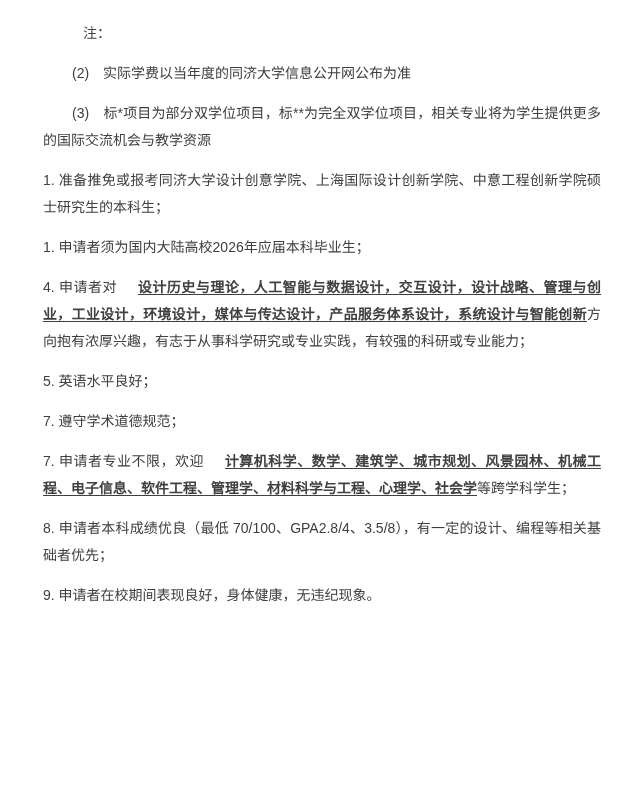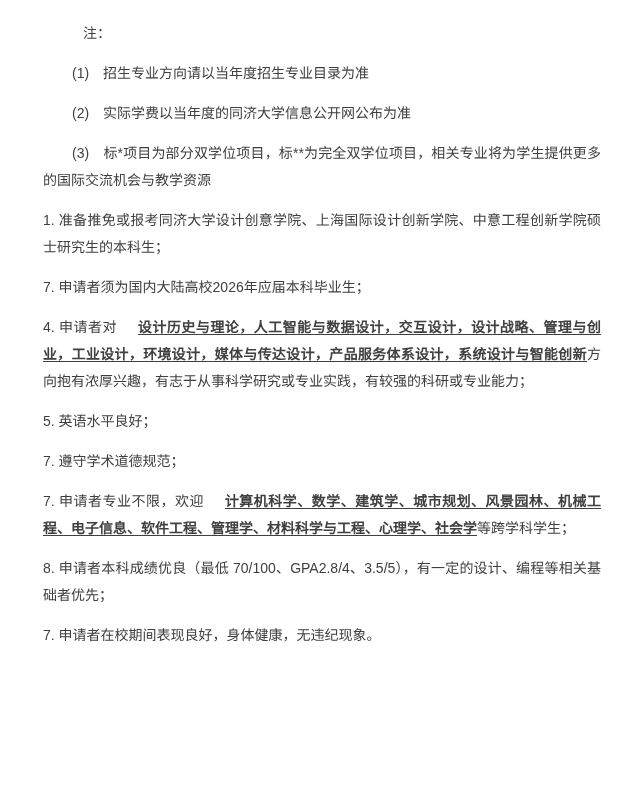--- a/index.html
+++ b/index.html
@@ -43,37 +43,36 @@
     margin-left: 21px;
   }
 </style>
 </head>
 <body>
 
 <div class="page">
 
   <p class="note-label">注：</p>
 
-  <p class="note-item">(1)　招生专业方向请以当年度招生专业目录为准</p>
 
   <p class="note-item">(2)　实际学费以当年度的同济大学信息公开网公布为准</p>
 
   <p class="note-item">(3)　标*项目为部分双学位项目，标**为完全双学位项目，相关专业将为学生提供更多的国际交流机会与教学资源</p>
 
 
   <p>1. 准备推免或报考同济大学设计创意学院、上海国际设计创新学院、中意工程创新学院硕士研究生的本科生；</p>
 
-  <p>7. 申请者须为国内大陆高校2026年应届本科毕业生；</p>
+  <p>1. 申请者须为国内大陆高校2026年应届本科毕业生；</p>
 
 
   <p><span>4. 申请者对</span><span class="emph">设计历史与理论，人工智能与数据设计，交互设计，设计战略、管理与创业，工业设计，环境设计，媒体与传达设计，产品服务体系设计，系统设计与智能创新</span><span>方向抱有浓厚兴趣，有志于从事科学研究或专业实践，有较强的科研或专业能力；</span></p>
 
   <p>5. 英语水平良好；</p>
 
   <p>7. 遵守学术道德规范；</p>
 
   <p><span>7. 申请者专业不限，欢迎</span><span class="emph">计算机科学、数学、建筑学、城市规划、风景园林、机械工程、电子信息、软件工程、管理学、材料科学与工程、心理学、社会学</span><span>等跨学科学生；</span></p>
 
-  <p>8. 申请者本科成绩优良（最低 70/100、GPA2.8/4、3.5/5），有一定的设计、编程等相关基础者优先；</p>
+  <p>8. 申请者本科成绩优良（最低 70/100、GPA2.8/4、3.5/8），有一定的设计、编程等相关基础者优先；</p>
 
-  <p>7. 申请者在校期间表现良好，身体健康，无违纪现象。</p>
+  <p>9. 申请者在校期间表现良好，身体健康，无违纪现象。</p>
 
 </div>
 
 </body></html>

